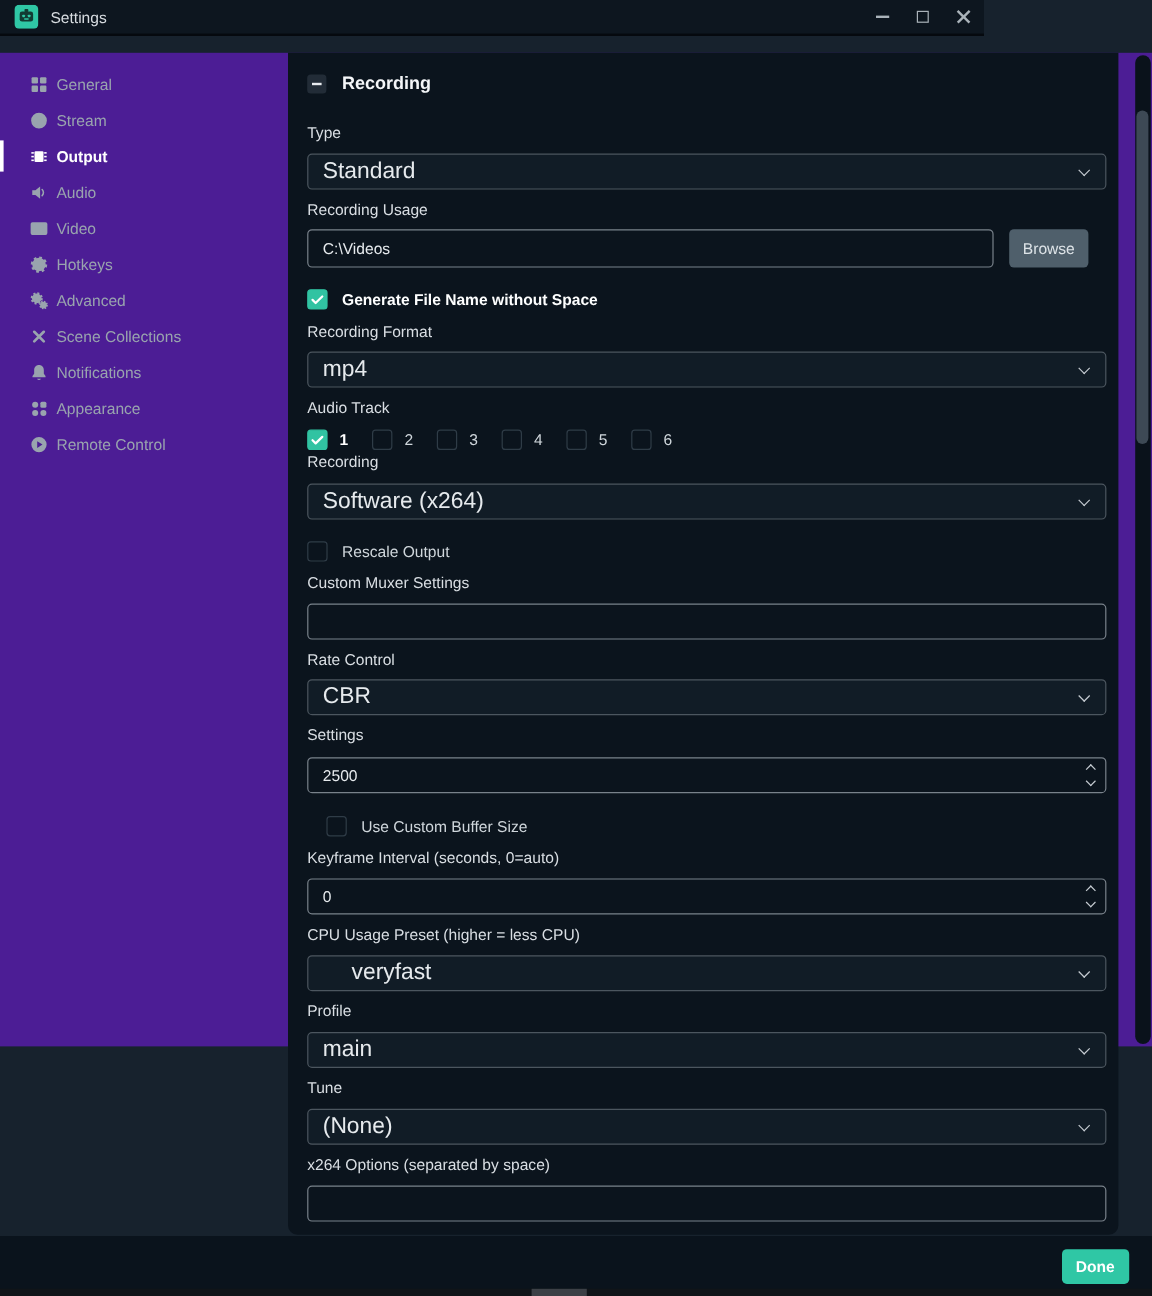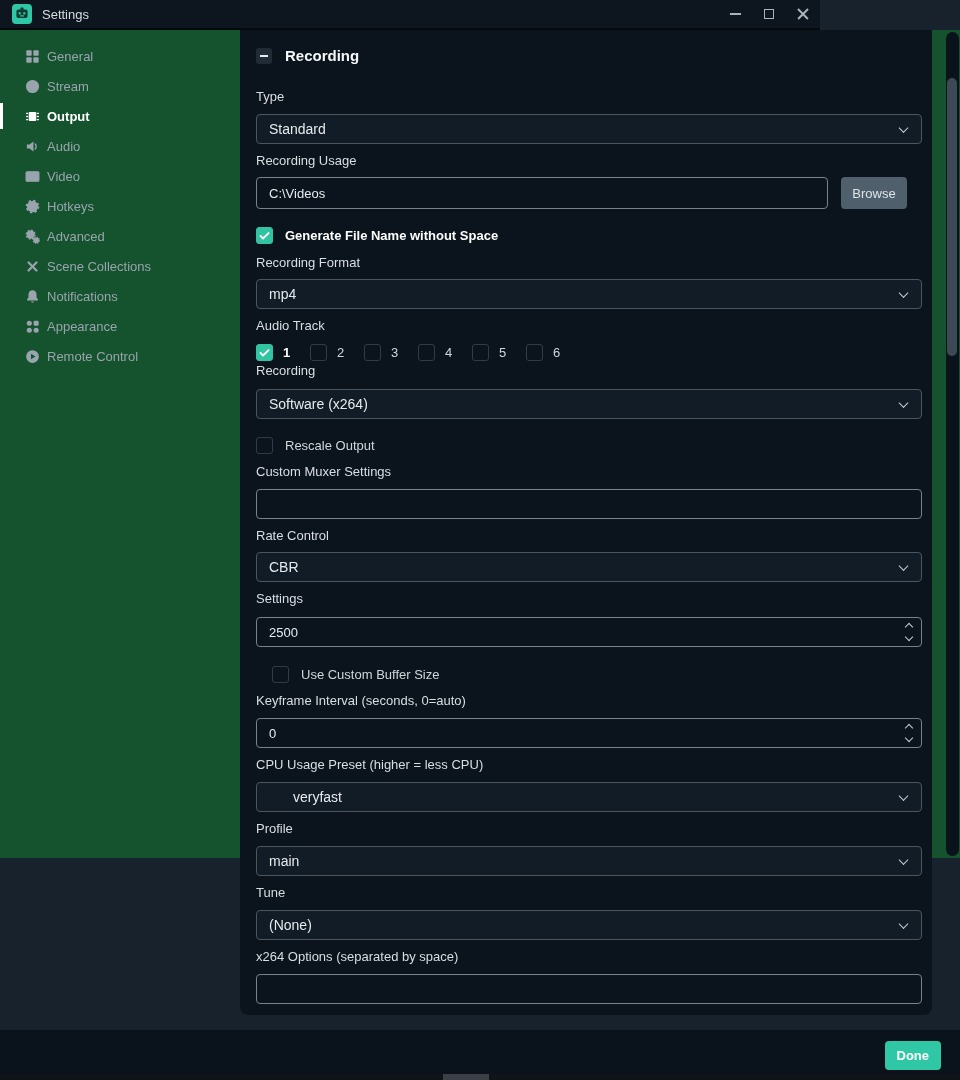--- a/index.html
+++ b/index.html
@@ -13,42 +13,42 @@
   .win-controls{margin-left:auto;display:flex;align-items:center;height:100%;}
   .win-btn{width:34px;height:100%;display:flex;align-items:center;justify-content:center;cursor:pointer;color:#aab3ba;}
   .ico-min{width:11px;height:2px;background:#aab3ba;}
   .ico-max{width:10px;height:10px;border:1.6px solid #aab3ba;}
   .ico-close{position:relative;width:12px;height:12px;}
   .ico-close i{position:absolute;left:-1px;top:5px;width:14px;height:1.8px;background:#aab3ba;}
   .ico-close i:first-child{transform:rotate(45deg);}
   .ico-close i:last-child{transform:rotate(-45deg);}
 
   
-  .app-body{position:absolute;top:30px;left:0;width:960px;height:828px;background:#14532d;}
+  .app-body{position:absolute;top:44px;left:0;width:960px;height:828px;background:#4c1d95;}
 
   
   .sidebar{position:absolute;left:0;top:0;width:240px;height:100%;padding-top:11px;}
   .side-item{position:relative;height:30px;display:flex;align-items:center;padding-left:24px;color:#99a4ae;cursor:pointer;}
   .side-icon{width:16px;height:16px;display:inline-flex;align-items:center;justify-content:center;}
   .side-icon svg{width:15px;height:15px;fill:currentColor;}
   .side-label{margin-left:7px;font-size:13px;}
   .side-item.active{color:#fff;}
   .side-item.active .side-label{font-weight:bold;color:#fff;}
   .side-item.active::before{content:"";position:absolute;left:0;top:2px;bottom:2px;width:3px;background:#fff;}
 
   
   .panel{position:absolute;left:240px;top:0;width:692px;height:985px;background:#0b141d;border-radius:0 0 8px 8px;padding:0 10px 0 16px;overflow:hidden;}
   .sec-header{display:flex;align-items:center;margin-top:17px;height:17px;}
   .collapse-btn{width:16px;height:16px;background:#222c37;border-radius:3px;display:flex;align-items:center;justify-content:center;cursor:pointer;}
   .collapse-btn .minus{width:8px;height:2px;background:#e8ecef;}
   .sec-title{margin-left:13px;font-size:15px;font-weight:bold;color:#f4f6f8;}
 
   .lbl{font-size:13px;line-height:15px;height:15px;color:#d9dee3;}
   .select{position:relative;height:30px;background:#111c26;border:1px solid #4c565f;border-radius:4px;display:flex;align-items:center;padding:0 30px 0 12px;cursor:pointer;}
-  .select .val{font-size:14px;color:#e6eaed;}
+  .select .val{font-size:19px;color:#e6eaed;}
   .chev{position:absolute;right:14px;top:50%;width:7px;height:7px;border-right:1.8px solid #c6ccd2;border-bottom:1.8px solid #c6ccd2;transform:translateY(-65%) rotate(45deg);}
   .tinput{width:100%;height:30px;background:#0b141d;border:1px solid #79828b;border-radius:4px;color:#e6eaed;font-size:13px;font-family:"Liberation Sans",sans-serif;padding:0 12px;outline:none;}
   .num-wrap{position:relative;}
   .spinner{position:absolute;right:10px;top:0;height:100%;display:flex;flex-direction:column;justify-content:center;gap:4px;cursor:pointer;}
   .sp-up,.sp-dn{width:6px;height:6px;border-right:1.6px solid #c6ccd2;border-bottom:1.6px solid #c6ccd2;}
   .sp-up{transform:rotate(-135deg);}
   .sp-dn{transform:rotate(45deg);}
   .path-row{display:flex;height:32px;}
   .path-row .tinput{height:32px;width:572px;}
   .browse-btn{margin-left:13px;width:66px;height:32px;background:#4f5f6b;border:none;border-radius:4px;color:#dde3e7;font-size:13px;font-weight:normal;font-family:"Liberation Sans",sans-serif;cursor:pointer;}

